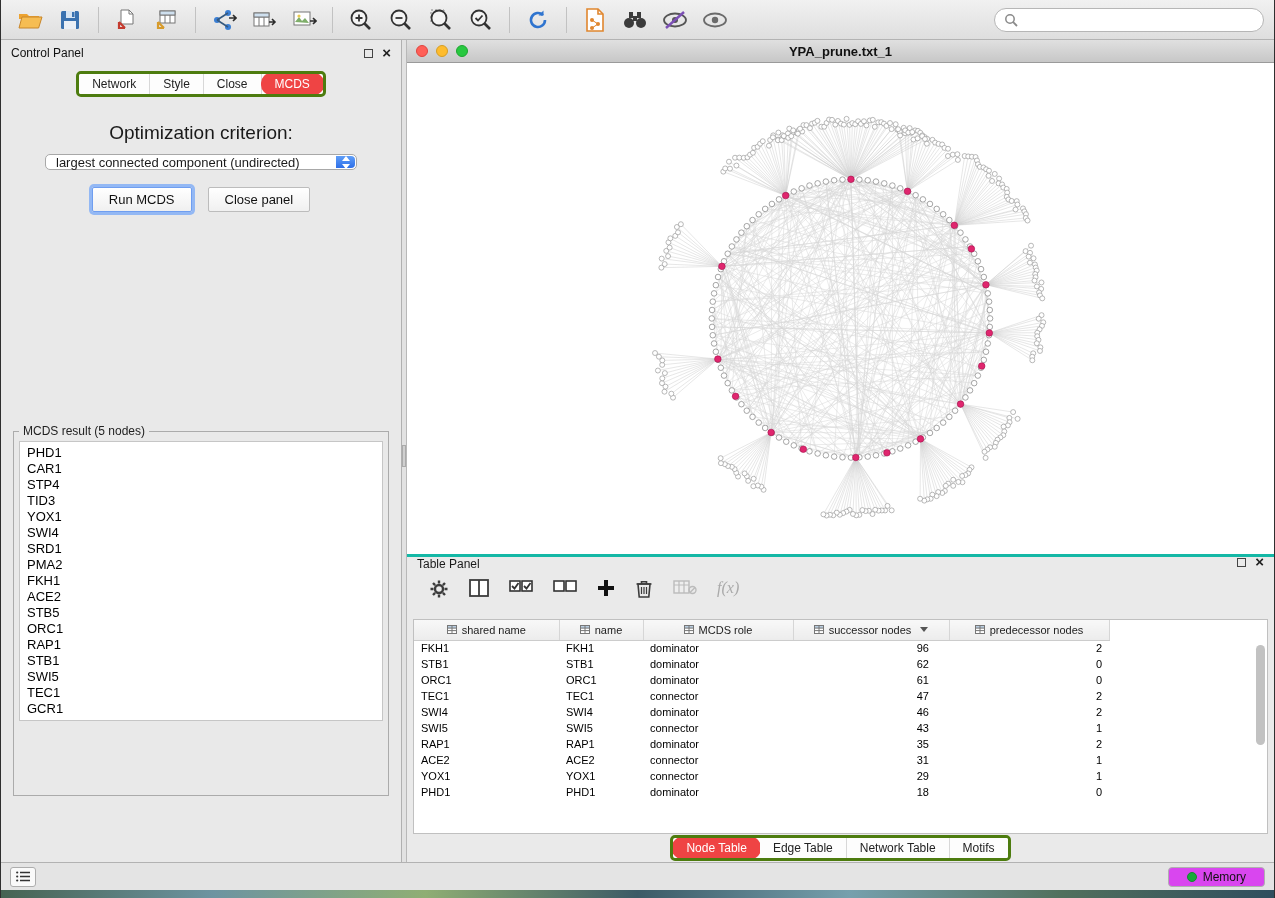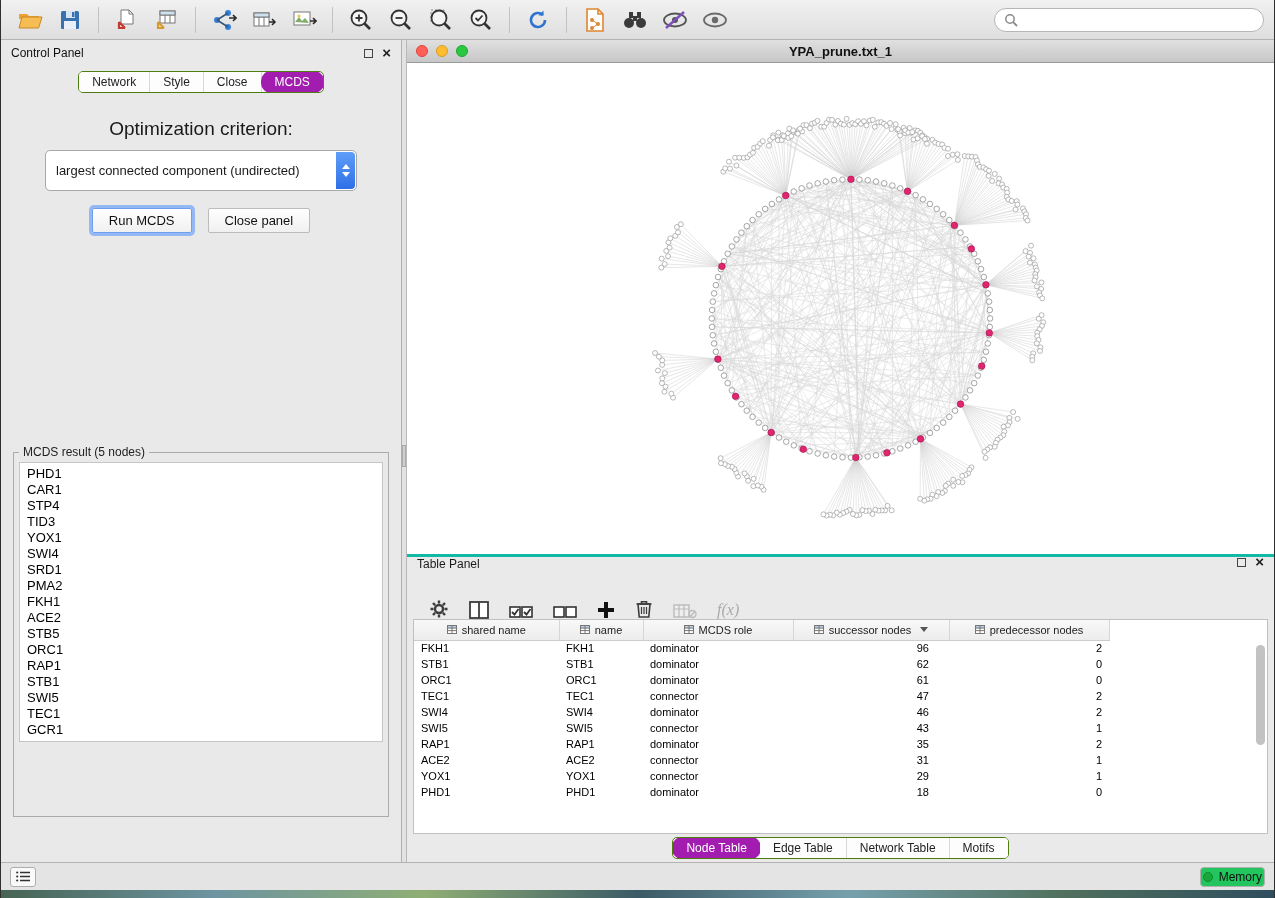--- a/index.html
+++ b/index.html
@@ -17,27 +17,27 @@
   
   .main { flex:1 1 auto; display:flex; height:822px; }
 
   
   .control-panel { width:401px; flex:0 0 401px; background:#e9e9e9; border-right:1px solid #b0b0b0; display:flex; flex-direction:column; }
   .panel-titlebar { height:26px; flex:0 0 26px; display:flex; align-items:center; padding:0 10px; font-size:12px; color:#111; }
   .win-ctrls { margin-left:auto; display:flex; align-items:center; gap:9px; }
   .float-box { width:9px; height:9px; border:1.5px solid #444; display:inline-block; }
   .close-x { font-size:15px; font-weight:bold; color:#222; line-height:10px; }
   .cp-tabs { display:flex; justify-content:center; margin:5px 0 3px; }
-  .seg { display:inline-flex; border:1px solid #4d7c0f; border-radius:5px; background:#fdfdfd; overflow:hidden; }
+  .seg { display:inline-flex; border:3px solid #4d7c0f; border-radius:5px; background:#fdfdfd; overflow:hidden; }
   .seg .tab { padding:3px 13px; font-size:12px; border-right:1px solid #d8d8d8; background:#fdfdfd; color:#222; cursor:default; }
   .seg .tab:last-child { border-right:none; }
-  .seg .tab.active { background:#a21caf; color:#fff; border-right:none; border-radius:10px; margin:-1px; padding:4px 14px; }
+  .seg .tab.active { background:#ef4444; color:#fff; border-right:none; border-radius:10px; margin:-1px; padding:4px 14px; }
   .cp-label { text-align:center; font-size:19px; margin-top:22px; }
   .criterion-row { margin:10px 44px 0; }
-  .mac-select { height:41px; background:#fff; border:1px solid #a8a8a8; border-radius:5px; position:relative; display:flex; align-items:center; padding:0 24px 0 10px; font-size:13px; white-space:nowrap; }
+  .mac-select { height:16px; background:#fff; border:1px solid #a8a8a8; border-radius:5px; position:relative; display:flex; align-items:center; padding:0 24px 0 10px; font-size:13px; white-space:nowrap; }
   .stepper { position:absolute; right:1px; top:1px; bottom:1px; width:19px; border-radius:0 4px 4px 0; background:linear-gradient(#5f9ef8,#2e6fe8); display:flex; flex-direction:column; align-items:center; justify-content:center; gap:3px; }
   .tri-up { width:0; height:0; border-left:4px solid transparent; border-right:4px solid transparent; border-bottom:5px solid #fff; }
   .tri-down { width:0; height:0; border-left:4px solid transparent; border-right:4px solid transparent; border-top:5px solid #fff; }
   .buttons-row { display:flex; justify-content:center; gap:16px; margin-top:17px; }
   .btn { background:linear-gradient(#ffffff,#f0f0f0); border:1px solid #bcbcbc; border-radius:2px; padding:4px 16px; font-size:13px; color:#111; cursor:default; }
   .btn.focused { box-shadow:0 0 0 3px rgba(77,144,254,.55); border-color:#6f9ef0; }
   fieldset.mcds { border:1px solid #ababab; margin:212px 12px 0; padding:3px 5px 7px; height:372px; }
   fieldset.mcds legend { font-size:12px; padding:0 4px; color:#222; }
   .result-list { background:#fff; border:1px solid #c6c6c6; height:100%; padding:3px 7px; font-size:13px; line-height:16px; overflow:hidden; color:#000; }
 
@@ -52,39 +52,39 @@
   .light { width:12px; height:12px; border-radius:50%; }
   .light.red { background:#ff5f57; border:1px solid #e0443e; }
   .light.yellow { background:#febc2e; border:1px solid #d69e24; }
   .light.green { background:#28c840; border:1px solid #1da62f; }
   .net-title { position:absolute; left:0; right:0; text-align:center; font-size:13px; color:#111; }
   .net-canvas { flex:1; width:100%; background:#fff; }
 
   
   .table-panel { flex:1 1 auto; display:flex; flex-direction:column; background:#eaeaea; }
   .tp-titlebar { height:22px; flex:0 0 22px; display:flex; align-items:flex-start; padding:0 10px; font-size:12px; }
-  .tp-toolbar { height:40px; flex:0 0 40px; display:flex; align-items:flex-end; gap:20px; padding:0 22px; }
+  .tp-toolbar { height:40px; flex:0 0 40px; display:flex; align-items:flex-start; gap:20px; padding:0 22px; }
   .tp-icon { display:flex; align-items:center; justify-content:center; }
   .fx { font-family:"Liberation Serif","DejaVu Serif",serif; font-style:italic; font-size:16px; color:#aaa; }
   .table-area { flex:1 1 auto; margin:0 6px; background:#fff; border:1px solid #c0c0c0; position:relative; overflow:hidden; }
   table.node-table { border-collapse:collapse; table-layout:fixed; }
   table.node-table th { height:20px; background:linear-gradient(#f8f8f8,#ececec); border-right:1px solid #d6d6d6; border-bottom:1px solid #cccccc; font-weight:normal; font-size:11px; color:#222; padding:0 4px; white-space:nowrap; }
   th .th-inner { display:flex; align-items:center; justify-content:center; gap:5px; }
   table.node-table td { height:16px; font-size:11px; padding:0 7px; white-space:nowrap; color:#000; }
   td.num { text-align:right; }
   td.num.succ { padding-right:20px; }
   .chev { width:0; height:0; border-left:4px solid transparent; border-right:4px solid transparent; border-top:5px solid #555; margin-left:4px; }
   .v-scroll { position:absolute; right:2px; top:23px; bottom:4px; width:11px; }
   .v-thumb { position:absolute; top:2px; right:0; width:9px; height:100px; background:#c2c2c2; border-radius:5px; }
   .tp-tabs { height:28px; flex:0 0 28px; display:flex; justify-content:center; align-items:center; }
 
   
   .statusbar { height:28px; flex:0 0 28px; background:#e4e4e4; border-top:1px solid #b2b2b2; display:flex; align-items:center; padding:0 9px; }
   .menu-btn { width:26px; height:20px; border:1px solid #adadad; background:#fafafa; border-radius:3px; display:flex; align-items:center; justify-content:center; }
-  .memory-btn { margin-left:auto; display:flex; align-items:center; gap:6px; border:1px solid #b0b0b0; background:#22c55e; border-radius:4px; padding:2px 2px; font-size:12px; color:#111; }
+  .memory-btn { margin-left:auto; display:flex; align-items:center; gap:6px; border:1px solid #b0b0b0; background:#d946ef; border-radius:4px; padding:2px 18px; font-size:12px; color:#111; }
   .green-dot { width:10px; height:10px; border-radius:50%; background:#17a83b; border:1px solid #118a2f; }
   .desktop-strip { height:8px; flex:0 0 8px; background:linear-gradient(90deg,#466352,#6d94a1,#8fae74,#3b5a66,#76a0ad,#51705d,#2f4e5e); }
 </style>
 </head>
 <body>
 
 <div class="app">
 
   <div class="toolbar">
     <div class="tb-btn">

